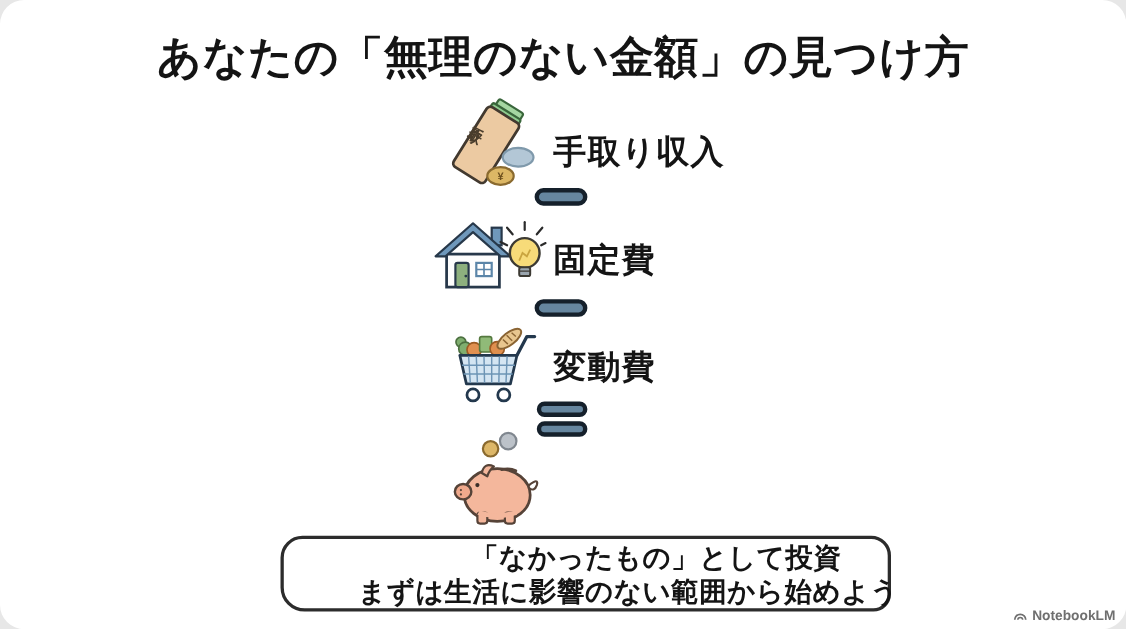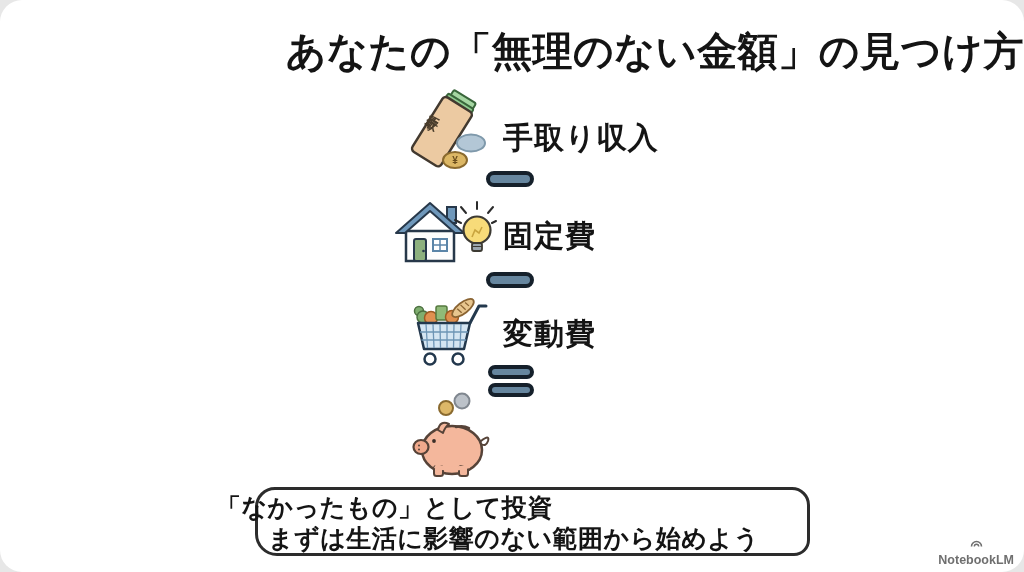--- a/index.html
+++ b/index.html
@@ -1,46 +1,46 @@
 <!DOCTYPE html>
 <html lang="ja"><head>
 <meta charset="utf-8">
 <style>
   * { margin:0; padding:0; box-sizing:border-box; }
   html,body { width:1024px; height:572px; background:#e7e7e7; overflow:hidden;
               font-family:"Liberation Sans","DejaVu Sans",sans-serif; }
   .stage { position:relative; width:1024px; height:572px; background:#e7e7e7; }
   .card  { position:absolute; inset:0; background:#ffffff; border-radius:22px; overflow:hidden; }
 
-  .slide-title { position:absolute; top:24px; left:0; width:100%; text-align:right;
+  .slide-title { position:absolute; top:24px; left:0; width:100%; text-align:center;
                  font-size:40px; font-weight:800; color:#141414; letter-spacing:0.5px; }
 
   .icon-wrap { position:absolute; }
   .row-label { position:absolute; left:503px; font-size:30px; font-weight:800;
                color:#141414; letter-spacing:1px; white-space:nowrap; }
 
   .op-bar { position:absolute; width:48px; height:16px; background:#66869f;
             border:4px solid #15202b; border-radius:9px; }
 
   .env-vert-text { position:absolute; left:30px; top:16px; width:18px;
                    writing-mode:vertical-rl; text-orientation:upright;
                    transform:rotate(32deg); transform-origin:center;
                    font-size:13px; font-weight:700; color:#4a3d2c; letter-spacing:3px;
                    line-height:1; }
 
   .callout { position:absolute; left:255px; top:487px; width:555px; height:69px;
              background:#ffffff; border:3.5px solid #2c2c2c;
              border-radius:20px 18px 16px 22px; padding-top:2px; }
-  .callout-line { font-size:25px; font-weight:800; color:#141414; text-align:left;
+  .callout-line { font-size:25px; font-weight:800; color:#141414; text-align:right;
                   line-height:31px; letter-spacing:0.5px; white-space:nowrap; }
   .callout-line.l1 { transform:translateX(-42px); }
   .callout-line.l2 { transform:translateX(10px); }
 
   .watermark { position:absolute; right:10px; bottom:5px; display:flex; align-items:center;
-               gap:4px; color:#6f6f6f; font-size:12.5px; font-weight:600;flex-direction:column; }
+               gap:4px; color:#6f6f6f; font-size:12.5px; font-weight:600; }
 </style>
 </head>
 <body>
 
 <div class="stage">
   <div class="card">
 
     <div class="slide-title">あなたの「無理のない金額」の見つけ方</div>
 
     <div class="icon-wrap" style="left:395px; top:88px; width:100px; height:84px;">

